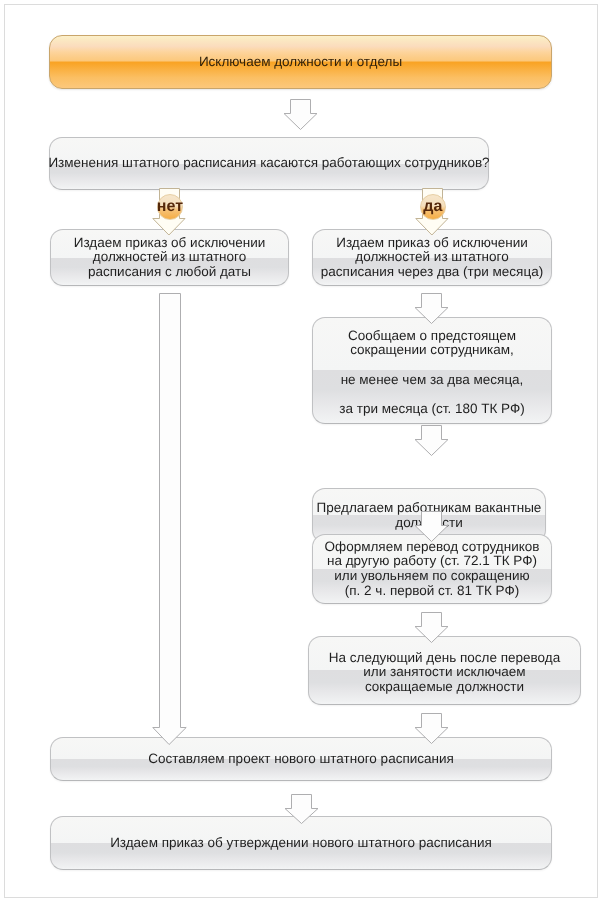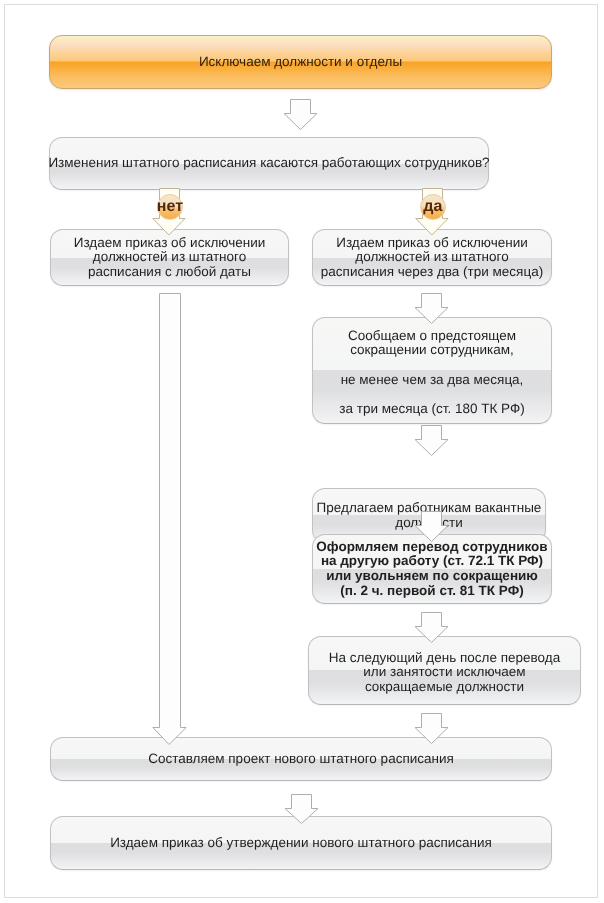--- a/index.html
+++ b/index.html
@@ -90,21 +90,21 @@
   <div class="node" style="left:312px;top:448px;width:234px;height:55px;margin-top:40px;">
     <span>
       <i>Предлагаем работникам вакантные</i><br><i>должности</i>
     </span>
   </div>
 
   <svg class="arrow" style="left:414px;top:511px;width:35px;height:31px;" viewBox="0 0 35 31">
     <path d="M7.5 0.5 H27.5 V14.5 H34 L17.5 30.5 L1 14.5 H7.5 Z" fill="#fdfdfd" stroke="#aeaeb0" stroke-width="1"></path>
   </svg>
 
-  <div class="node" style="left:312px;top:534px;width:240px;height:70px;font-weight:bold;">
+  <div class="node" style="left:312px;top:534px;width:240px;height:70px;">
     <span>
       <i>Оформляем перевод сотрудников</i><br><i>на другую работу (ст. 72.1 ТК РФ)</i><br><i>или увольняем по сокращению</i><br><i>(п. 2 ч. первой ст. 81 ТК РФ)</i>
     </span>
   </div>
 
   <svg class="arrow" style="left:414px;top:612px;width:35px;height:31px;" viewBox="0 0 35 31">
     <path d="M7.5 0.5 H27.5 V14.5 H34 L17.5 30.5 L1 14.5 H7.5 Z" fill="#fdfdfd" stroke="#aeaeb0" stroke-width="1"></path>
   </svg>
 
   <div class="node nudge2" style="left:308px;top:636px;width:273px;height:69px;">

